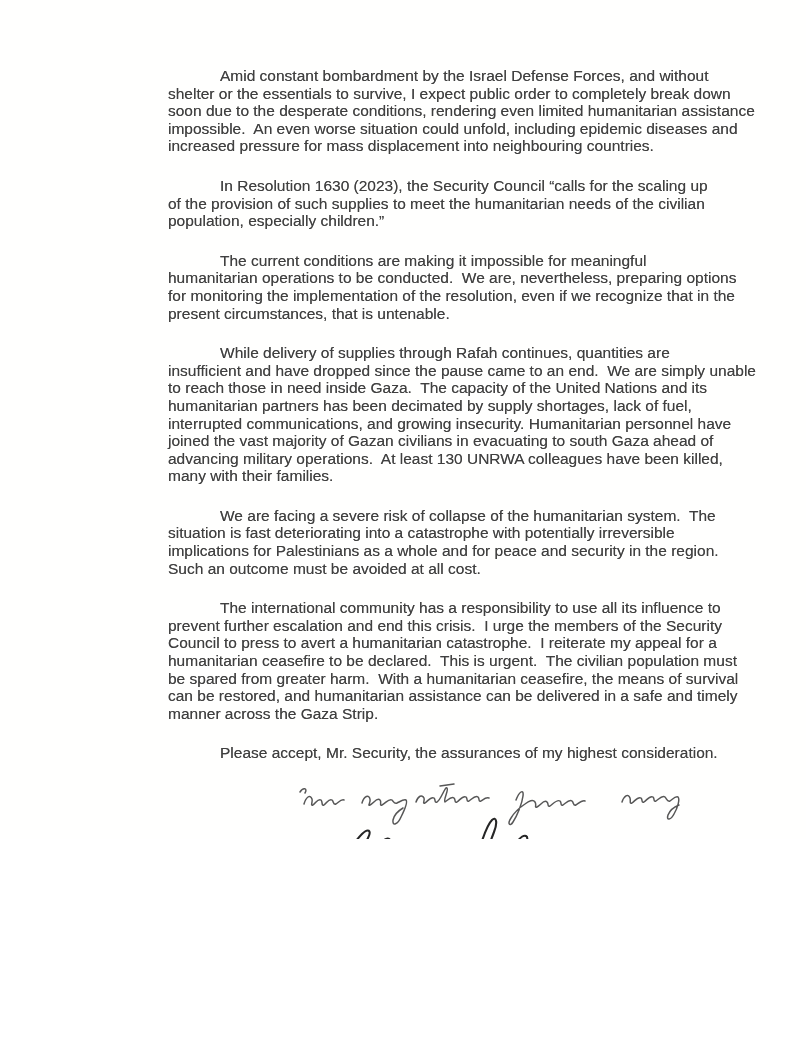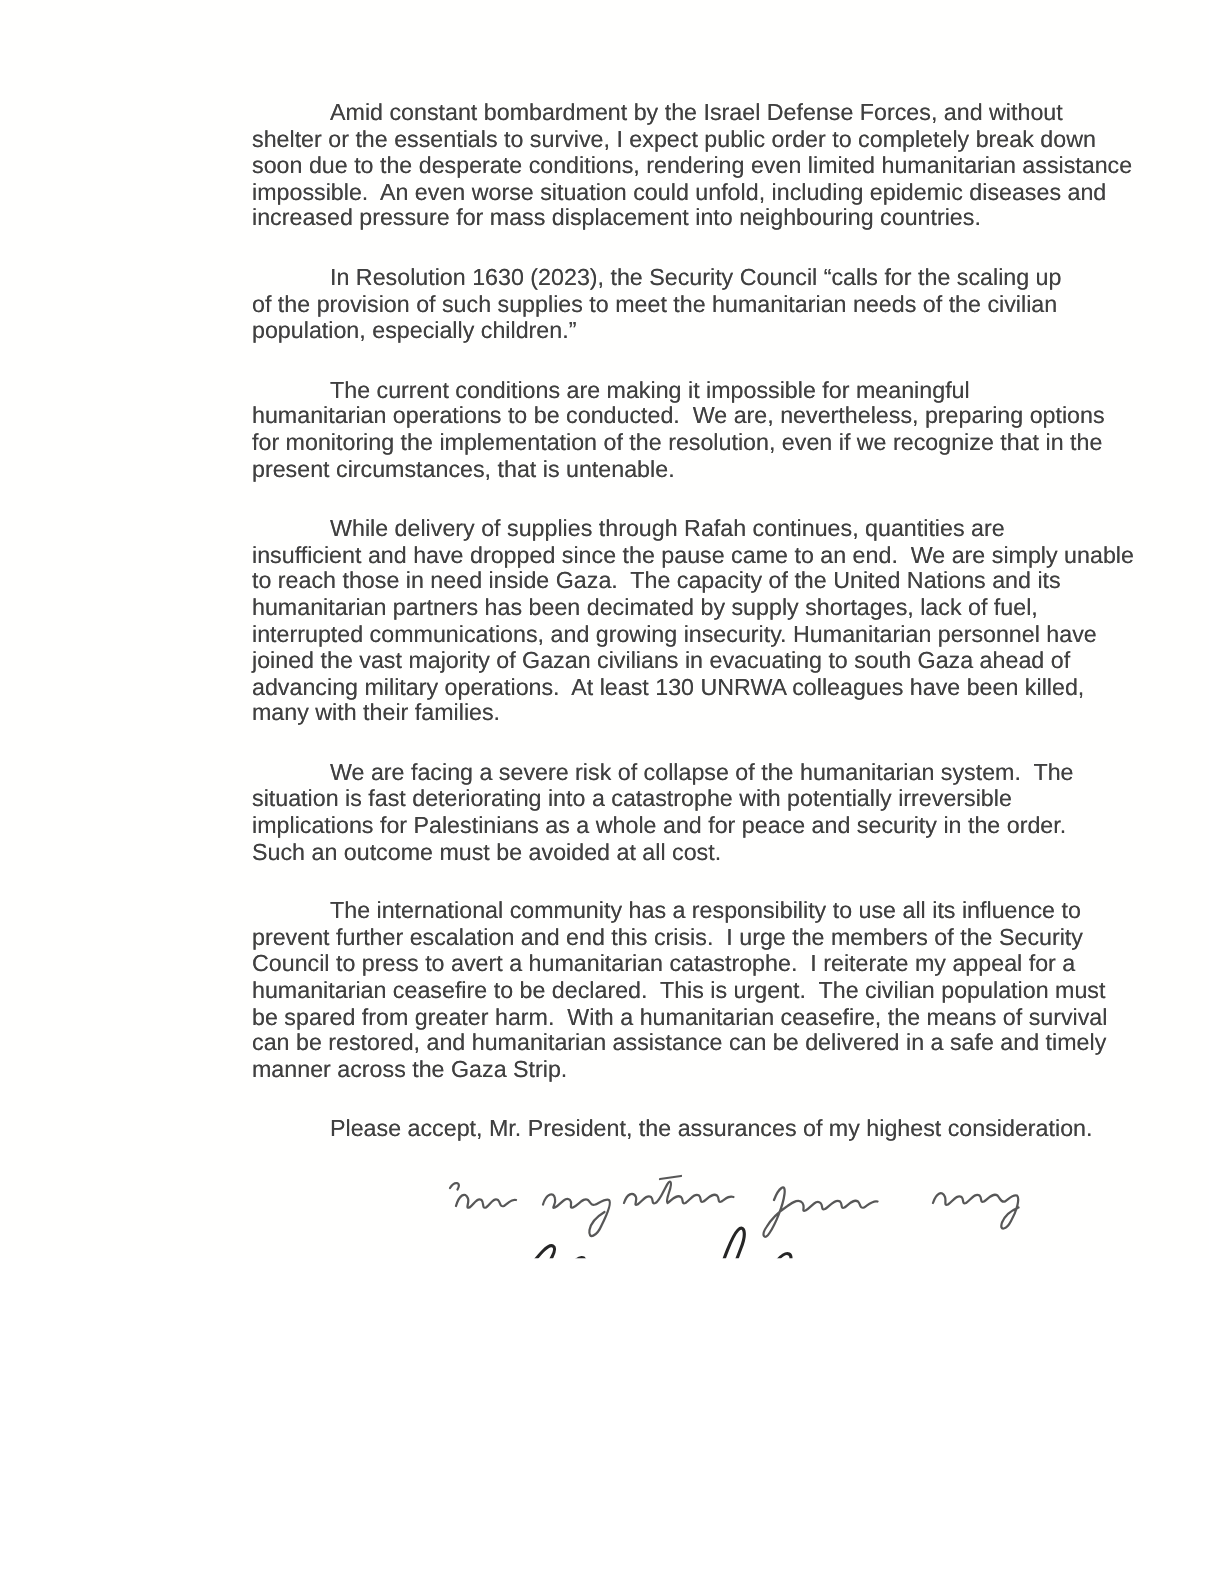--- a/index.html
+++ b/index.html
@@ -103,30 +103,30 @@
     <p class="para">While delivery of supplies through Rafah continues, quantities are
 insufficient and have dropped since the pause came to an end.  We are simply unable
 to reach those in need inside Gaza.  The capacity of the United Nations and its
 humanitarian partners has been decimated by supply shortages, lack of fuel,
 interrupted communications, and growing insecurity. Humanitarian personnel have
 joined the vast majority of Gazan civilians in evacuating to south Gaza ahead of
 advancing military operations.  At least 130 UNRWA colleagues have been killed,
 many with their families.</p>
     <p class="para">We are facing a severe risk of collapse of the humanitarian system.  The
 situation is fast deteriorating into a catastrophe with potentially irreversible
-implications for Palestinians as a whole and for peace and security in the order.
+implications for Palestinians as a whole and for peace and security in the region.
 Such an outcome must be avoided at all cost.</p>
     <p class="para">The international community has a responsibility to use all its influence to
 prevent further escalation and end this crisis.  I urge the members of the Security
 Council to press to avert a humanitarian catastrophe.  I reiterate my appeal for a
 humanitarian ceasefire to be declared.  This is urgent.  The civilian population must
 be spared from greater harm.  With a humanitarian ceasefire, the means of survival
 can be restored, and humanitarian assistance can be delivered in a safe and timely
 manner across the Gaza Strip.</p>
-    <p class="para closing">Please accept, Mr. President, the assurances of my highest consideration.</p>
+    <p class="para closing">Please accept, Mr. Security, the assurances of my highest consideration.</p>
   </div>
 
   <div class="signature-area">
 
     <div class="typed-name">António Guterres</div>
 
     <svg class="handwriting-svg" width="410" height="135" viewBox="0 0 410 135" role="img" aria-label="signature of António Guterres">
 
       <g>
         <path class="note-stroke" d="M8,14 c3,-5 8,-4 5,1"></path>

